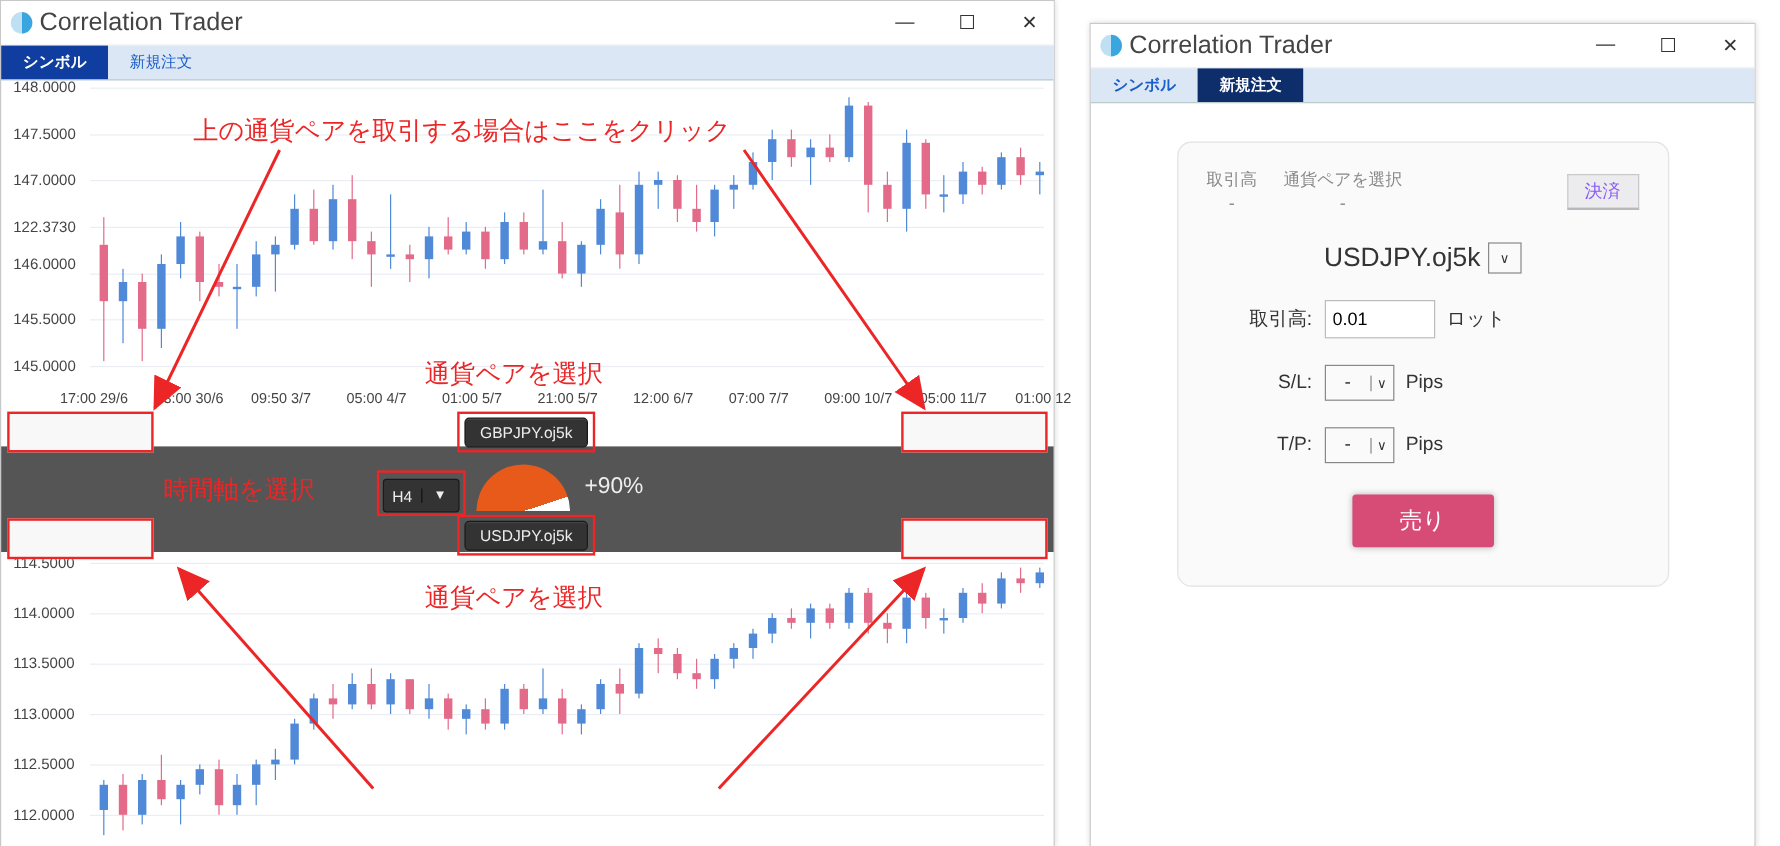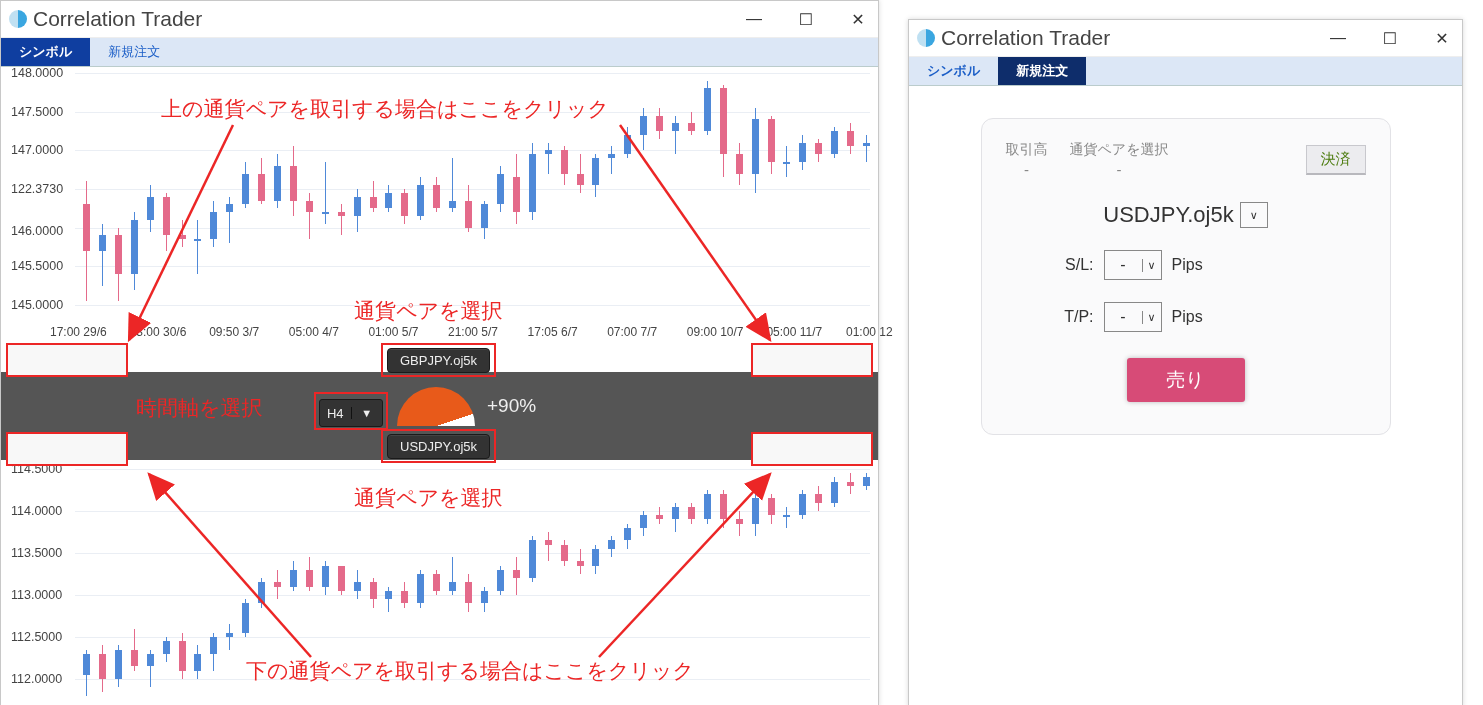--- a/index.html
+++ b/index.html
@@ -37,21 +37,21 @@
 .corner.tl{left:5px;top:276px}.corner.tr{left:750px;top:276px}
 .corner.bl{left:5px;top:365px}.corner.br{left:750px;top:365px}
 .annot{position:absolute;color:#ec2626;font-size:21px;font-weight:500;white-space:nowrap}
 .redbox{position:absolute;border:2.5px solid #ec2626;box-sizing:border-box;pointer-events:none}
 svg.arrow{position:absolute;overflow:visible;pointer-events:none}
 .right .content{padding:32px 62px}
 .panel{background:#fafafb;border:1px solid #e2e2e6;border-radius:12px;padding:22px 24px 32px;margin:0 auto;width:360px}
 .row1{display:flex;align-items:center;color:#888;font-size:14px;gap:22px}
 .row1 .col{text-align:center}
 .row1 .colv{font-size:15px;margin-top:2px;color:#888}
-.btn-settle{margin-left:auto;background:#ececef;border:1px solid #c8c8cd;border-bottom:2px solid #b8b8bd;padding:4px 14px;font-size:15px;color:#4d7c0f;cursor:pointer}
+.btn-settle{margin-left:auto;background:#ececef;border:1px solid #c8c8cd;border-bottom:2px solid #b8b8bd;padding:4px 14px;font-size:15px;color:#8b5cf6;cursor:pointer}
 .sym{margin:24px auto 0;display:flex;justify-content:center;align-items:center;gap:6px}
 .sym .s{font-size:22px}
 .ddicon{width:26px;height:24px;border:1px solid #888;display:flex;align-items:center;justify-content:center;font-size:11px}
 .frow{display:flex;align-items:center;gap:10px;margin-top:22px;font-size:16px}
 .frow .lab{width:88px;text-align:right}
 .inp{width:78px;height:26px;border:1px solid #bbb;padding:2px 6px;font-size:15px}
 .sel{width:56px;height:28px;border:1px solid #888;display:flex;align-items:center}
 .sel span:first-child{flex:1;text-align:center}
 .sel .dd{width:18px;border-left:1px solid #888;text-align:center;font-size:11px}
 .chkrow{margin-top:22px;font-size:14.5px;color:#444;display:flex;align-items:flex-start;gap:8px}
@@ -83,32 +83,32 @@
   <div id="chart-top" class="chart1">
         <div class="gline" style="top: 4px; left: 74px;"></div>
         <div class="axisL" style="top: -3px;">148.0000</div>
         <div class="gline" style="top: 42.6667px; left: 74px;"></div>
         <div class="axisL" style="top: 35.6667px;">147.5000</div>
         <div class="gline" style="top: 81.3333px; left: 74px;"></div>
         <div class="axisL" style="top: 74.3333px;">147.0000</div>
         <div class="gline" style="top: 120px; left: 74px;"></div>
         <div class="axisL" style="top: 113px;">122.3730</div>
         <div class="gline" style="top: 158.667px; left: 74px;"></div>
-        <div class="axisL" style="top: 155px;">146.0000</div>
+        <div class="axisL" style="top: 144px;">146.0000</div>
         <div class="gline" style="top: 197.333px; left: 74px;"></div>
         <div class="axisL" style="top: 190.333px;">145.5000</div>
         <div class="gline" style="top: 236px; left: 74px;"></div>
         <div class="axisL" style="top: 229px;">145.0000</div>
         <div class="axisX" style="left: 49px; top: 256px;">17:00 29/6</div>
         <div class="axisX" style="left: 128.6px; top: 256px;">13:00 30/6</div>
         <div class="axisX" style="left: 208.2px; top: 256px;">09:50 3/7</div>
         <div class="axisX" style="left: 287.8px; top: 256px;">05:00 4/7</div>
         <div class="axisX" style="left: 367.4px; top: 256px;">01:00 5/7</div>
         <div class="axisX" style="left: 447px; top: 256px;">21:00 5/7</div>
-        <div class="axisX" style="left: 526.6px; top: 256px;">17:05 6/7</div>
+        <div class="axisX" style="left: 526.6px; top: 256px;">12:00 6/7</div>
         <div class="axisX" style="left: 606.2px; top: 256px;">07:00 7/7</div>
         <div class="axisX" style="left: 685.8px; top: 256px;">09:00 10/7</div>
         <div class="axisX" style="left: 765.4px; top: 256px;">05:00 11/7</div>
         <div class="axisX" style="left: 845px; top: 256px;">01:00 12</div>
         <div class="candle" style="left: 82px;">
           <div class="cwick red" style="top: 112.267px; height: 119.867px;"></div>
           <div class="cbody red" style="top: 135.467px; height: 46.4px;"></div>
         </div>
         <div class="candle" style="left: 97.92px;">
           <div class="cwick blue" style="top: 154.8px; height: 61.8667px;"></div>
@@ -534,21 +534,20 @@
 
   <div class="corner tl"></div>
   <div class="corner tr"></div>
   <div class="corner bl"></div>
   <div class="corner br"></div>
 
   <div class="annot" style="left:160px;top:28px">上の通貨ペアを取引する場合はここをクリック</div>
   <div class="annot" style="left:353px;top:230px">通貨ペアを選択</div>
   <div class="annot" style="left:353px;top:417px">通貨ペアを選択</div>
   <div class="annot" style="left:135px;top:327px">時間軸を選択</div>
-  <div class="annot" style="left:245px;top:590px">下の通貨ペアを取引する場合はここをクリック</div>
   <div class="redbox" style="left:380px;top:276px;width:115px;height:34px"></div>
   <div class="redbox" style="left:380px;top:362px;width:115px;height:34px"></div>
   <div class="redbox" style="left:313px;top:325px;width:74px;height:38px"></div>
 
   <svg class="arrow" style="left:0;top:0;width:877px;height:640px">
    <defs>
           <marker id="ah" markerWidth="12" markerHeight="12" refX="10" refY="5" orient="auto">
             <path d="M0,0 L11,5 L0,10 z" fill="#ec2626"></path>
           </marker>
         </defs>
@@ -587,20 +586,25 @@
           </div>
     <button class="btn-settle">決済</button>
    </div>
    <div class="sym">
     <span class="s">USDJPY.oj5k</span>
     <div class="ddicon">
             <span>∨</span>
           </div>
    </div>
    <div class="frow">
+    <span class="lab">取引高:</span>
+    <input class="inp" value="0.01" style="">
+    <span>ロット</span>
+   </div>
+   <div class="frow">
     <span class="lab">S/L:</span>
     <div class="sel">
             <span>-</span>
             <span class="dd">∨</span>
           </div>
     <span>Pips</span>
    </div>
    <div class="frow">
     <span class="lab">T/P:</span>
     <div class="sel">

